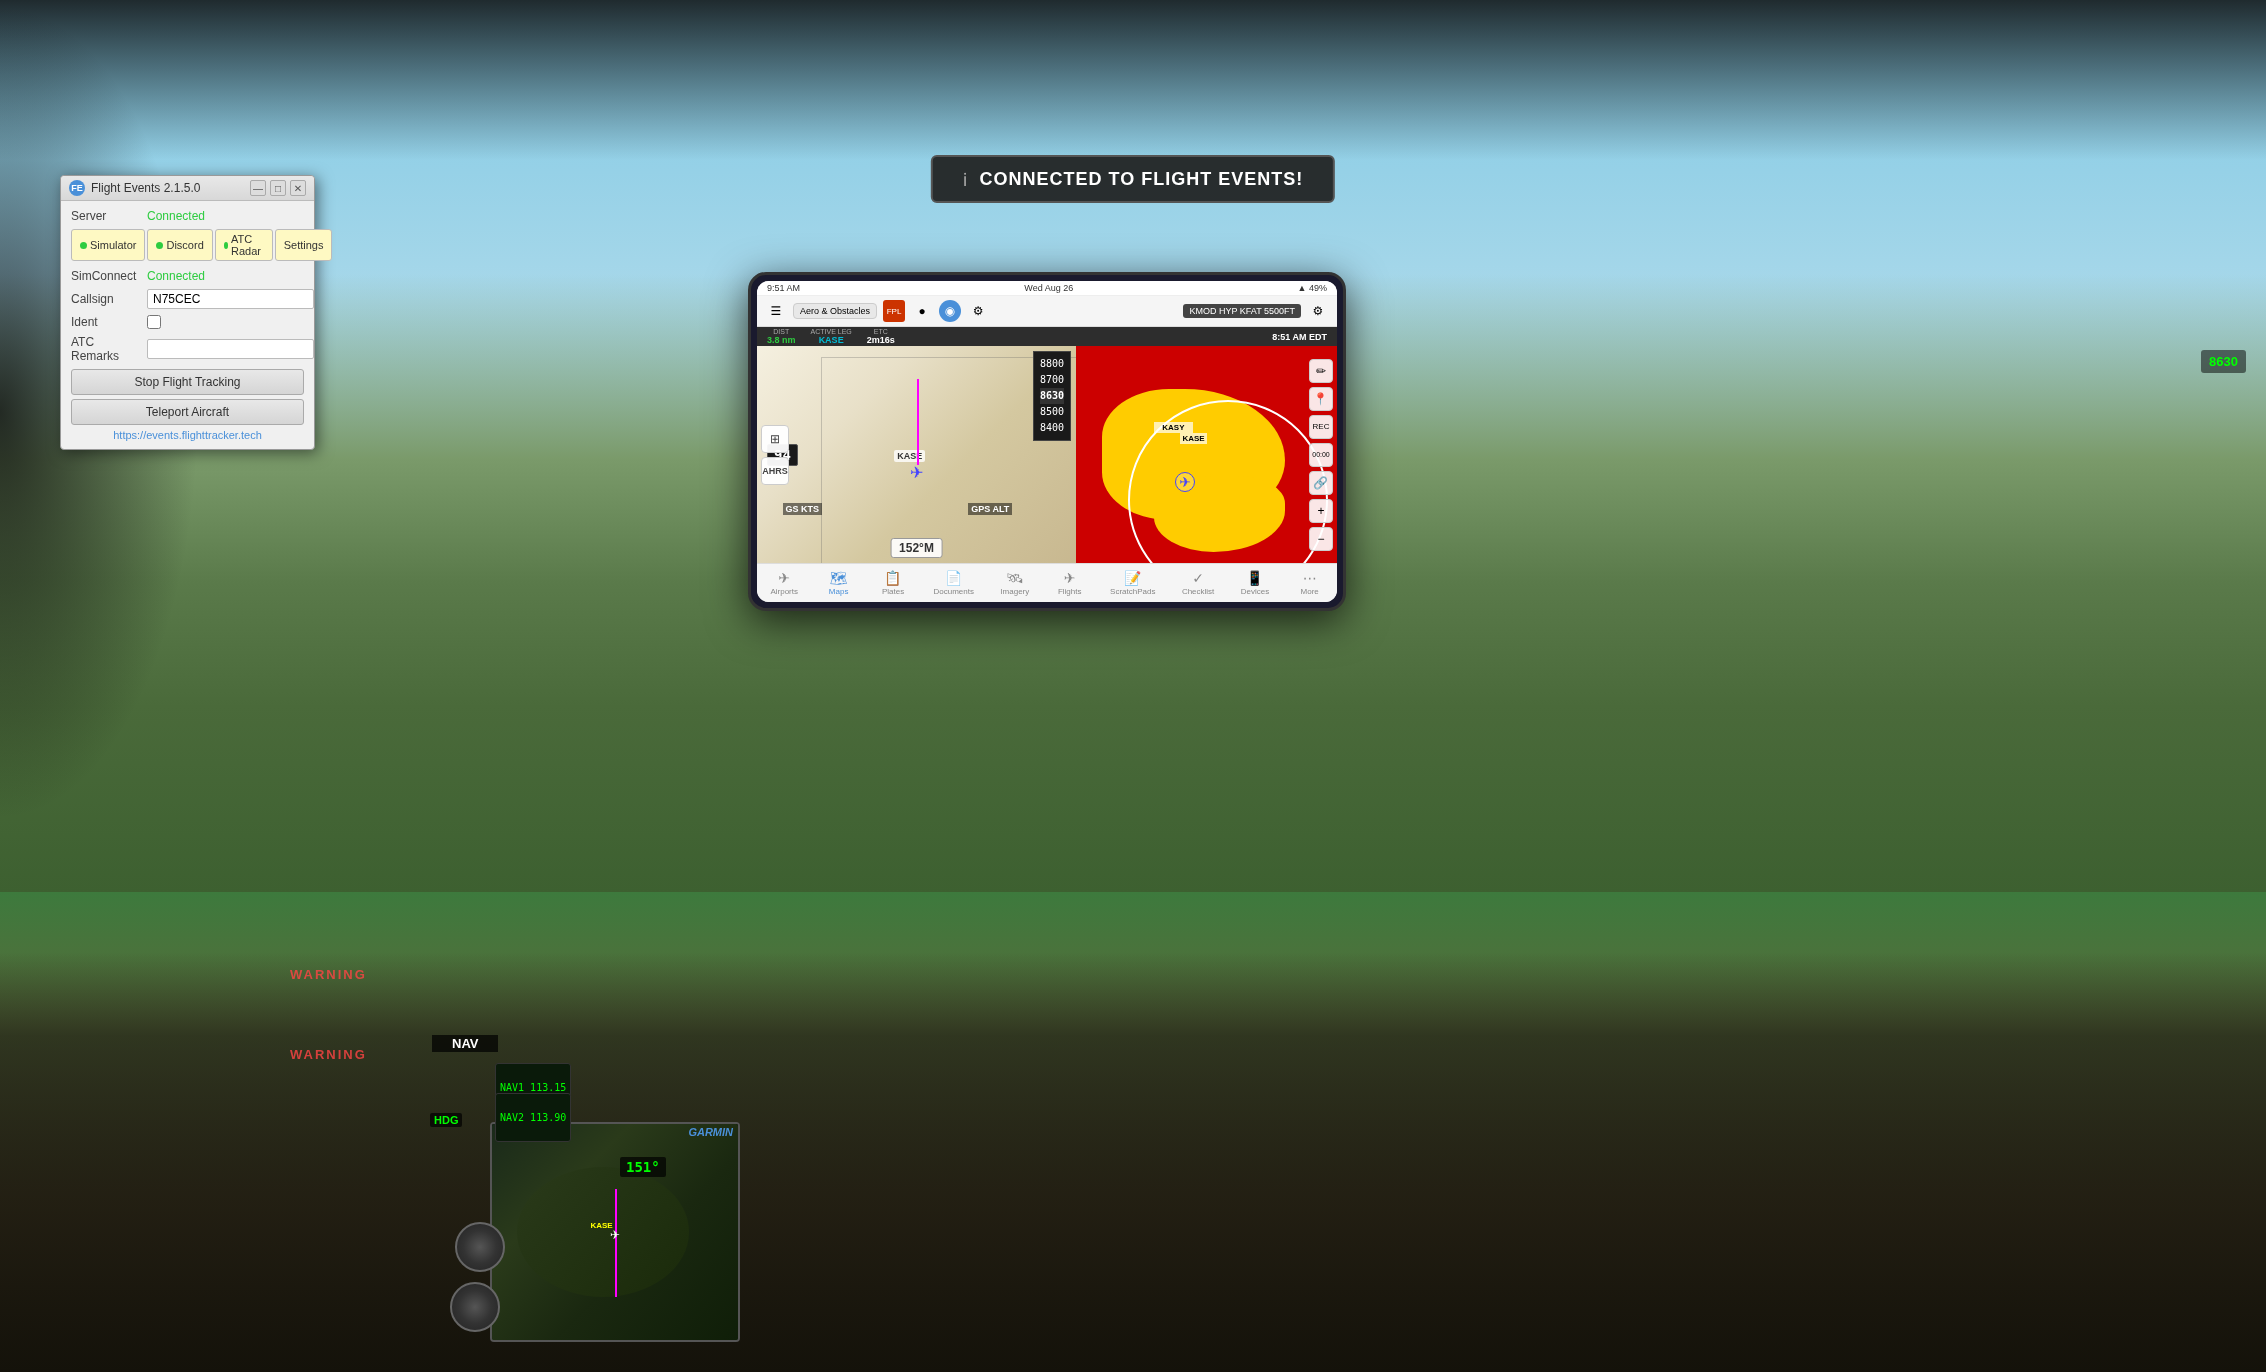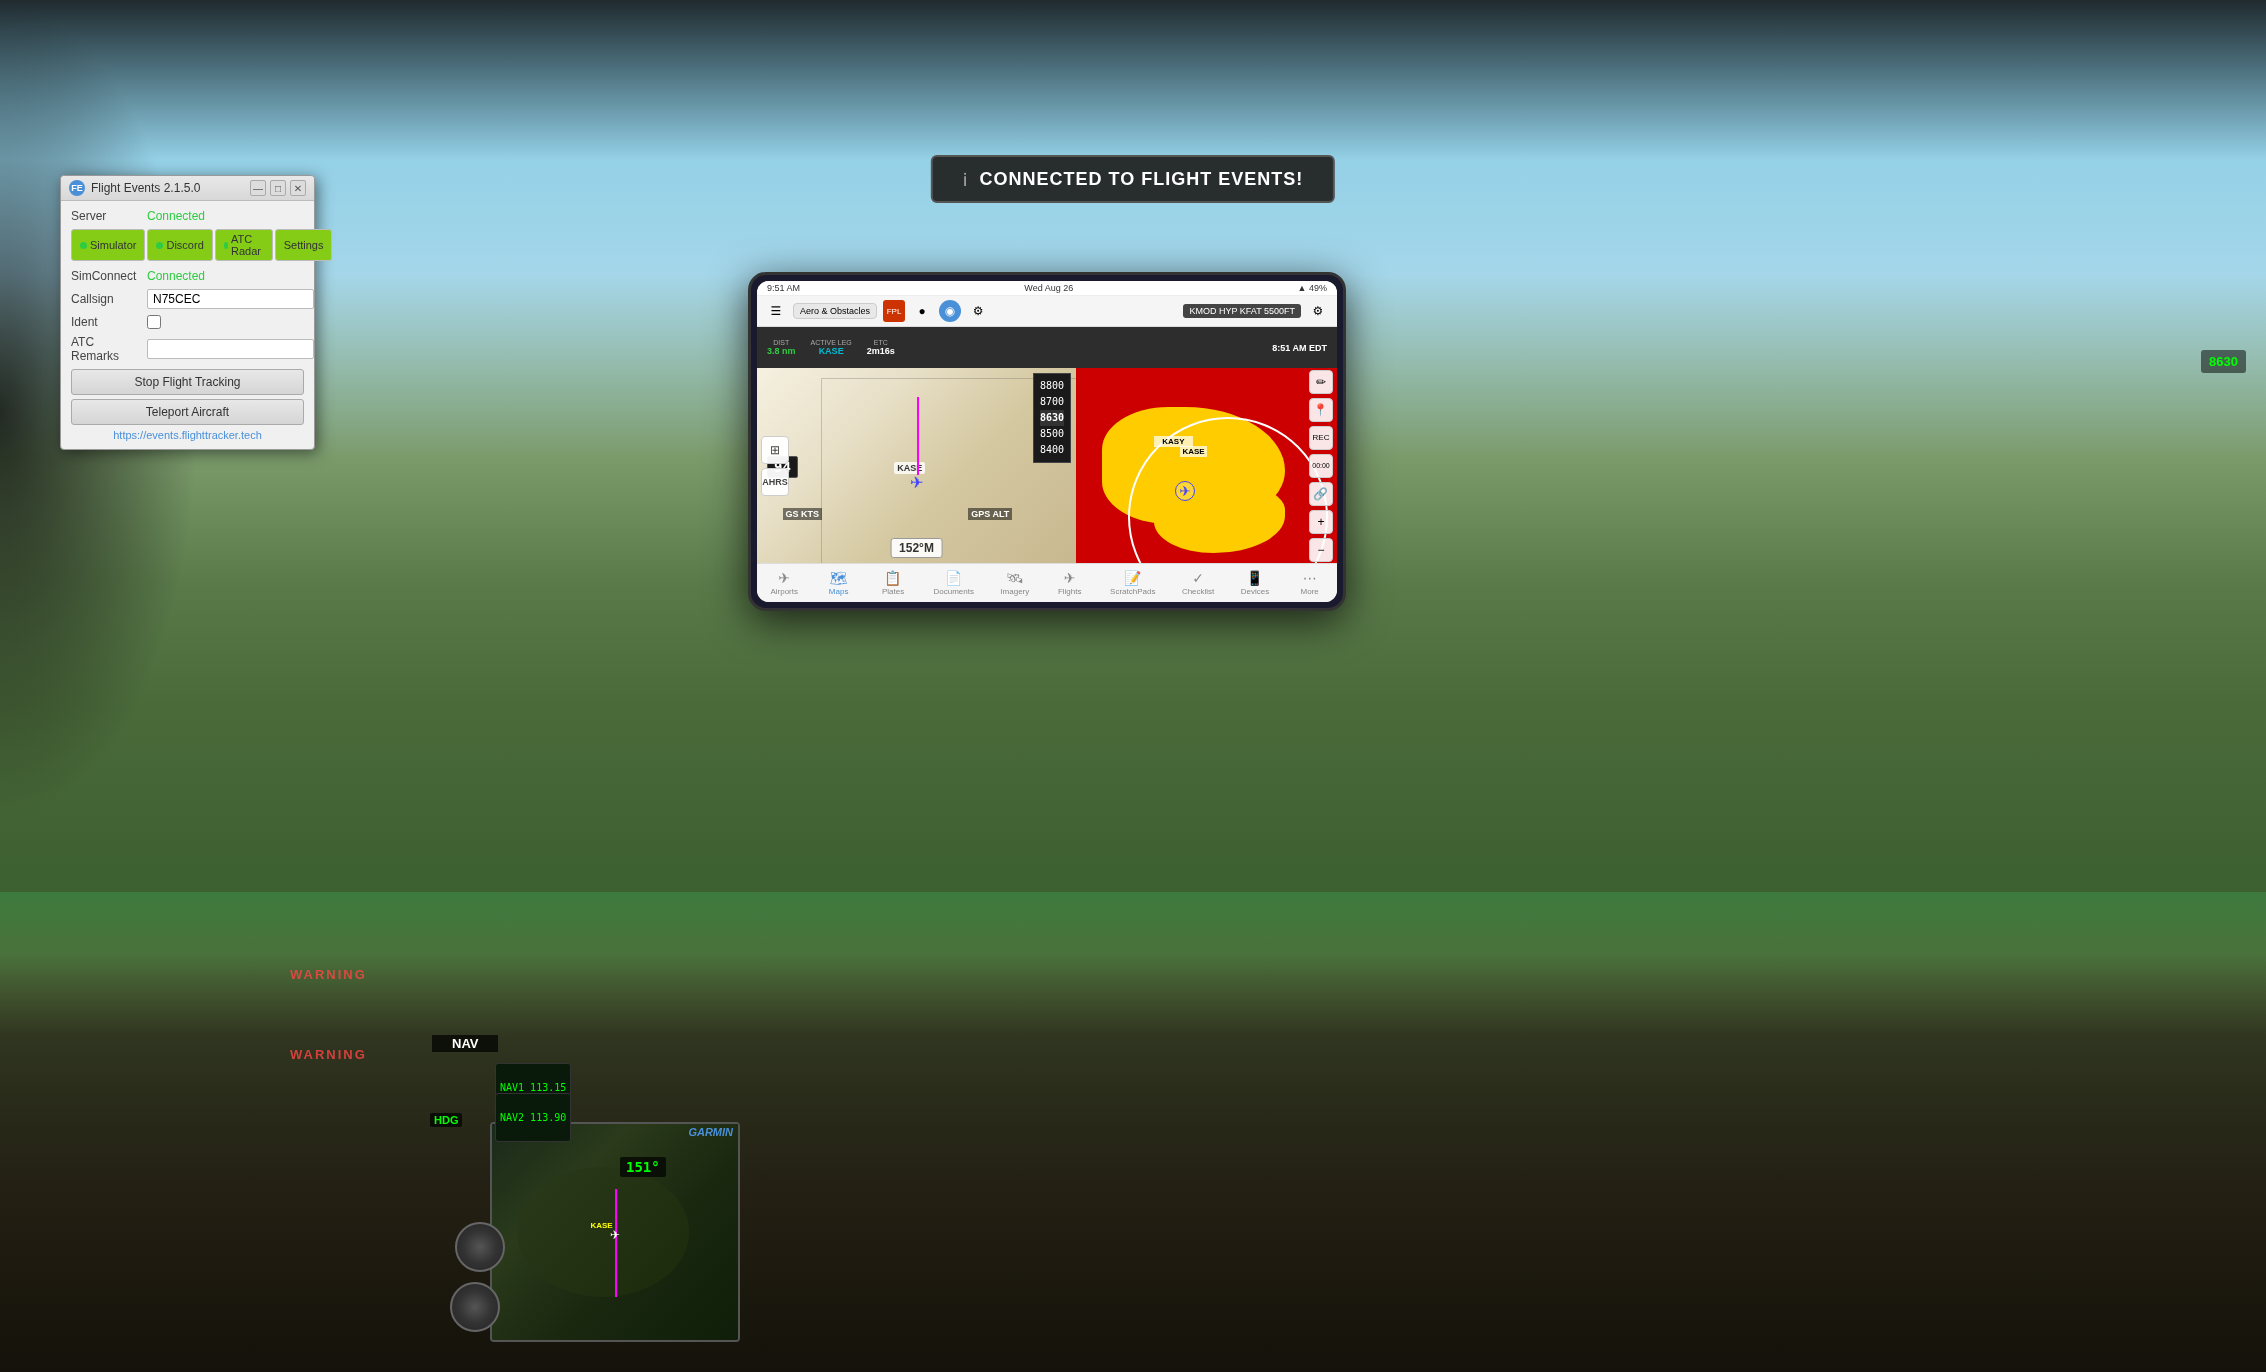--- a/index.html
+++ b/index.html
@@ -166,21 +166,21 @@
     }
     .app-value.connected { color: #2ecc40; font-weight: 500; }
 
     .tabs-bar {
       display: flex;
       gap: 2px;
       margin-bottom: 8px;
     }
     .tab-btn {
       padding: 3px 8px;
-      background: #84cc16;
+      background: #fef9c3;
       border: 1px solid #bbb;
       border-radius: 3px;
       font-size: 11px;
       color: #333;
       cursor: pointer;
       display: flex;
       align-items: center;
       gap: 3px;
     }
     .tab-btn .dot {
@@ -297,21 +297,21 @@
     .ipad-toolbar .toolbar-icon.active {
       background: #4a90d9;
       border-radius: 50%;
       color: #fff;
     }
 
     
     .flight-info-bar {
       background: #2d2d2d;
       color: #fff;
-      padding: 12px 10px;
+      padding: 1px 10px;
       display: flex;
       align-items: center;
       gap: 15px;
       font-size: 9px;
       flex-shrink: 0;
     }
     .flight-info-bar .info-item {
       display: flex;
       flex-direction: column;
       align-items: center;

